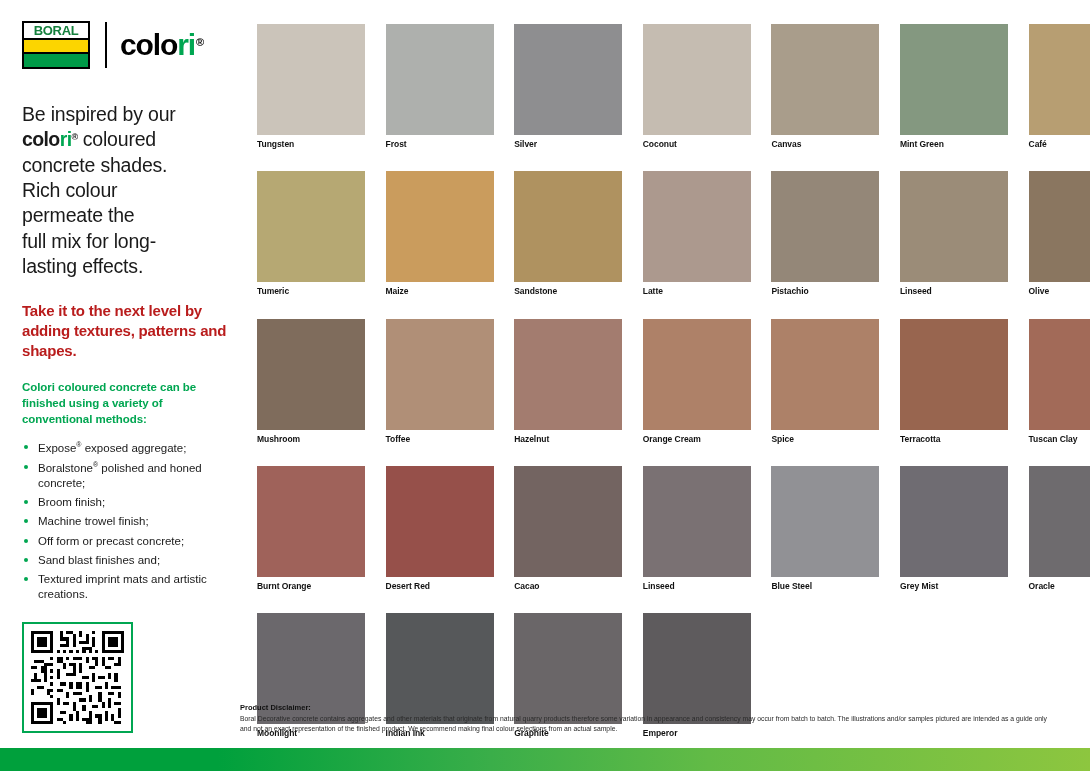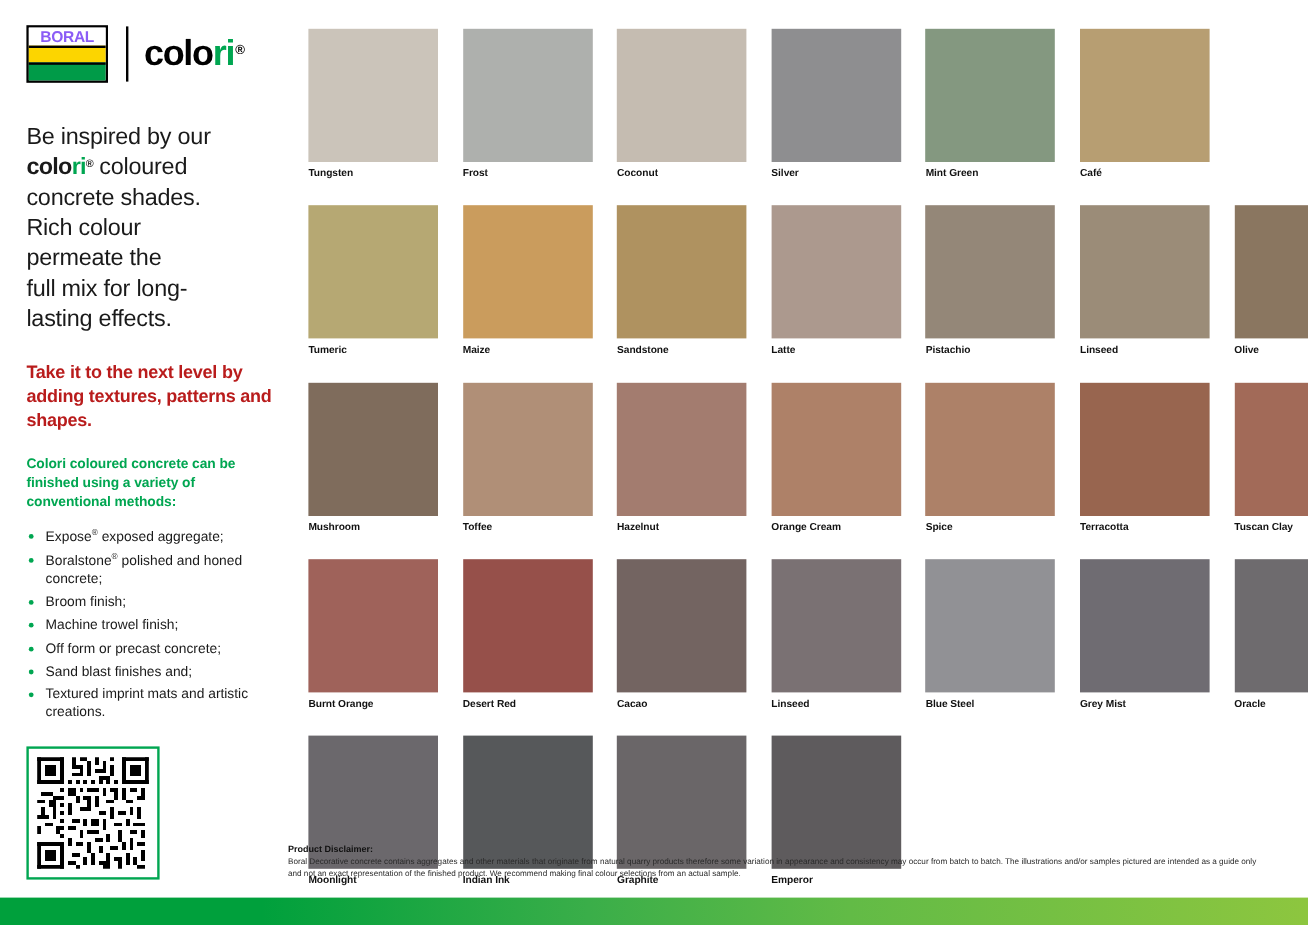--- a/index.html
+++ b/index.html
@@ -27,21 +27,21 @@
   .logo-row { display: flex; align-items: center; height: 50px; }
   .boral-mark {
     width: 68px; height: 48px;
     border: 2.5px solid #000;
     display: flex; flex-direction: column;
     background: #fff;
   }
   .boral-word {
     flex: 0 0 33.4%;
     background: #ffffff;
-    color: #8b5cf6;
+    color: #15803d;
     font-weight: bold;
     font-size: 13px;
     letter-spacing: -0.3px;
     display: flex; align-items: center; justify-content: center;
     font-family: "Liberation Sans", sans-serif;
     line-height: 1;
   }
   .boral-yellow { flex: 0 0 33.3%; background: #FCD500; border-top: 2.5px solid #000; }
   .boral-green  { flex: 0 0 33.3%; background: #009B48; border-top: 2.5px solid #000; }
   .logo-divider {
@@ -364,26 +364,30 @@
       <div class="swatch-row">
         <div class="swatch-cell">
           <div class="swatch-chip" style="background: rgb(203, 196, 186);"></div>
           <div class="swatch-label">Tungsten</div>
         </div>
         <div class="swatch-cell">
           <div class="swatch-chip" style="background: rgb(174, 176, 173);"></div>
           <div class="swatch-label">Frost</div>
         </div>
         <div class="swatch-cell">
+          <div class="swatch-chip" style="background: rgb(142, 142, 144);"></div>
+          <div class="swatch-label">Silver</div>
+        </div>
+        <div class="swatch-cell">
           <div class="swatch-chip" style="background: rgb(197, 188, 177);"></div>
           <div class="swatch-label">Coconut</div>
         </div>
         <div class="swatch-cell">
-          <div class="swatch-chip" style="background: rgb(142, 142, 144);"></div>
-          <div class="swatch-label">Silver</div>
+          <div class="swatch-chip" style="background: rgb(169, 157, 139);"></div>
+          <div class="swatch-label">Canvas</div>
         </div>
         <div class="swatch-cell">
           <div class="swatch-chip" style="background: rgb(132, 152, 128);"></div>
           <div class="swatch-label">Mint Green</div>
         </div>
         <div class="swatch-cell">
           <div class="swatch-chip" style="background: rgb(183, 158, 114);"></div>
           <div class="swatch-label">Café</div>
         </div>
       </div>

